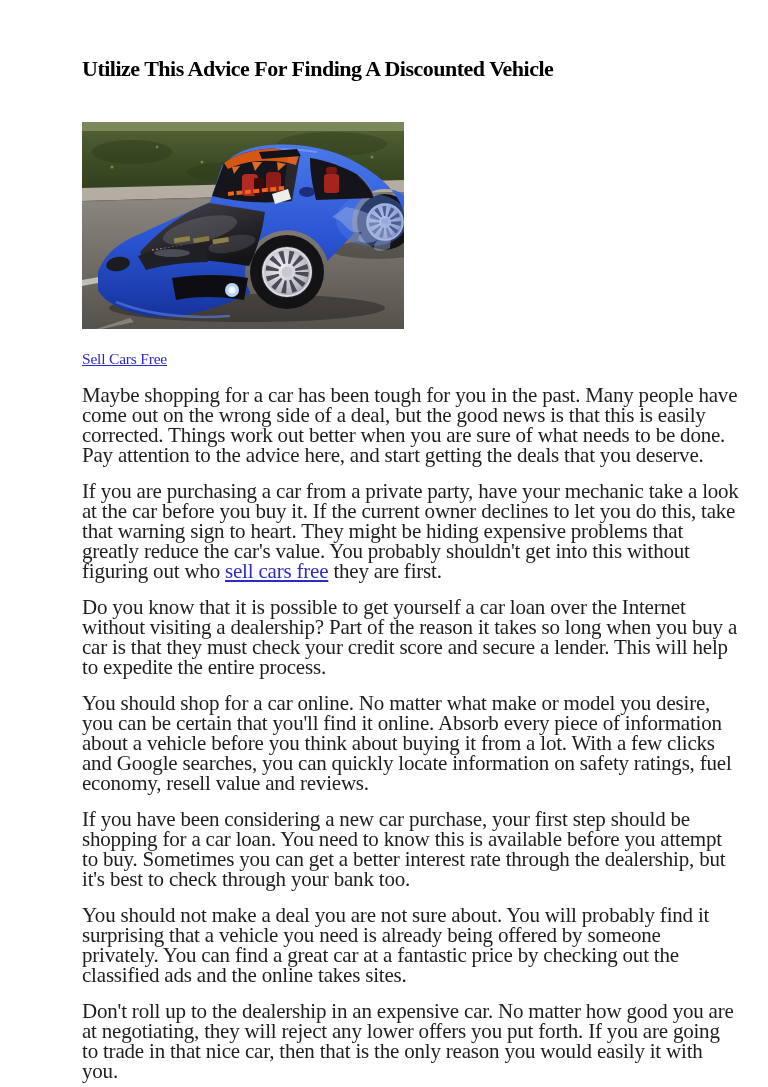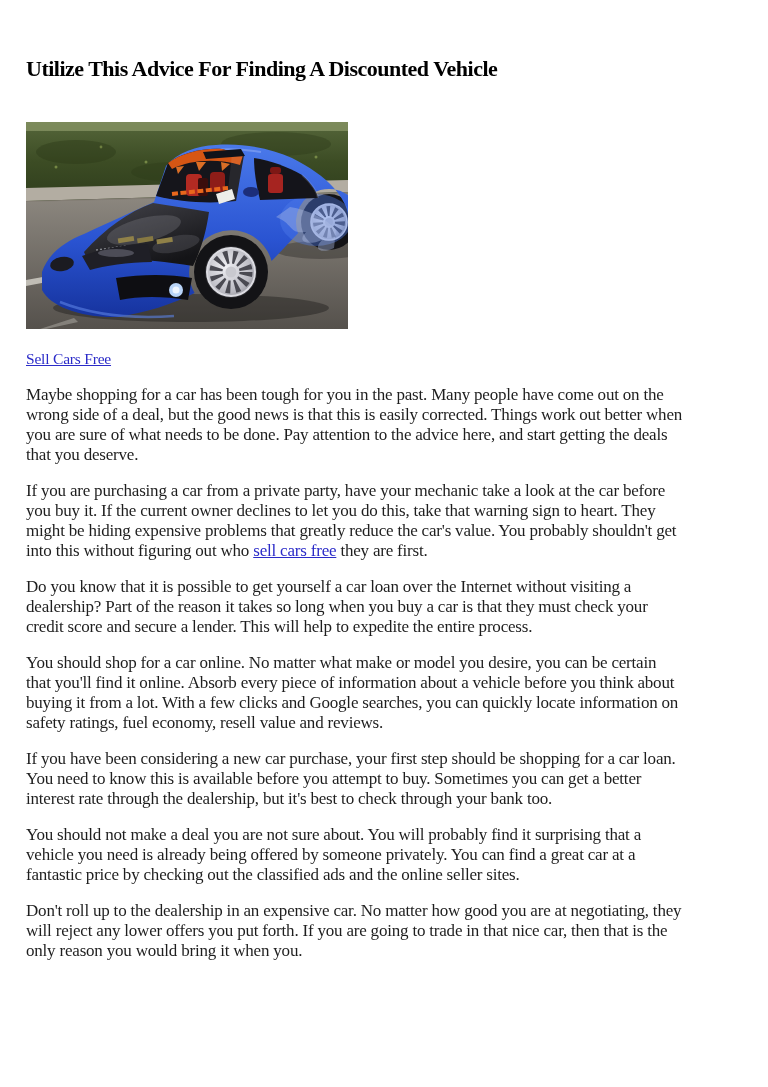--- a/index.html
+++ b/index.html
@@ -9,21 +9,21 @@
   }
   *{box-sizing:border-box;}
   html,body{margin:0;padding:0;}
   body{
     width:768px;height:1087px;
     background:var(--bg);
     font-family:"Liberation Serif", serif;
     color:var(--text);
   }
   .doc{
-    padding:56px 55px 0 26px;
+    padding:56px 55px 0 82px;
   }
   h1.title{
     margin:0 0 40px 0;
     font-size:22px;
     line-height:26px;
     font-weight:bold;
     letter-spacing:-0.5px;
     color:#000;
     white-space:nowrap;
   }
@@ -39,21 +39,21 @@
     line-height:20px;
     letter-spacing:-0.2px;
   }
   a{
     color:var(--link);
     cursor:pointer;
   }
   p.body-para{
     margin:0 12px 16px 0;
     width:658px;
-    font-size:17px;
+    font-size:21px;
     line-height:20px;
     letter-spacing:-0.2px;
     color:var(--text);
   }
 </style>
 </head>
 <body>
 
 <main class="doc">
 
@@ -211,17 +211,17 @@
 
 
   <p class="body-para"><span>If you are purchasing a car from a private party, have your mechanic take a look at the car before you buy it. If the current owner declines to let you do this, take that warning sign to heart. They might be hiding expensive problems that greatly reduce the car's value. You probably shouldn't get into this without figuring out who </span><a href="#">sell cars free</a><span> they are first.</span></p>
 
   <p class="body-para">Do you know that it is possible to get yourself a car loan over the Internet without visiting a dealership? Part of the reason it takes so long when you buy a car is that they must check your credit score and secure a lender. This will help to expedite the entire process.</p>
 
   <p class="body-para">You should shop for a car online. No matter what make or model you desire, you can be certain that you'll find it online. Absorb every piece of information about a vehicle before you think about buying it from a lot. With a few clicks and Google searches, you can quickly locate information on safety ratings, fuel economy, resell value and reviews.</p>
 
   <p class="body-para">If you have been considering a new car purchase, your first step should be shopping for a car loan. You need to know this is available before you attempt to buy. Sometimes you can get a better interest rate through the dealership, but it's best to check through your bank too.</p>
 
-  <p class="body-para">You should not make a deal you are not sure about. You will probably find it surprising that a vehicle you need is already being offered by someone privately. You can find a great car at a fantastic price by checking out the classified ads and the online seller sites.</p>
-
-  <p class="body-para">Don't roll up to the dealership in an expensive car. No matter how good you are at negotiating, they will reject any lower offers you put forth. If you are going to trade in that nice car, then that is the only reason you would bring it when you.</p>
+  <p class="body-para">You should not make a deal you are not sure about. You will probably find it surprising that a vehicle you need is already being offered by someone privately. You can find a great car at a fantastic price by checking out the classified ads and the online takes sites.</p>
+
+  <p class="body-para">Don't roll up to the dealership in an expensive car. No matter how good you are at negotiating, they will reject any lower offers you put forth. If you are going to trade in that nice car, then that is the only reason you would easily it with you.</p>
 
 </main>
 
 </body></html>

